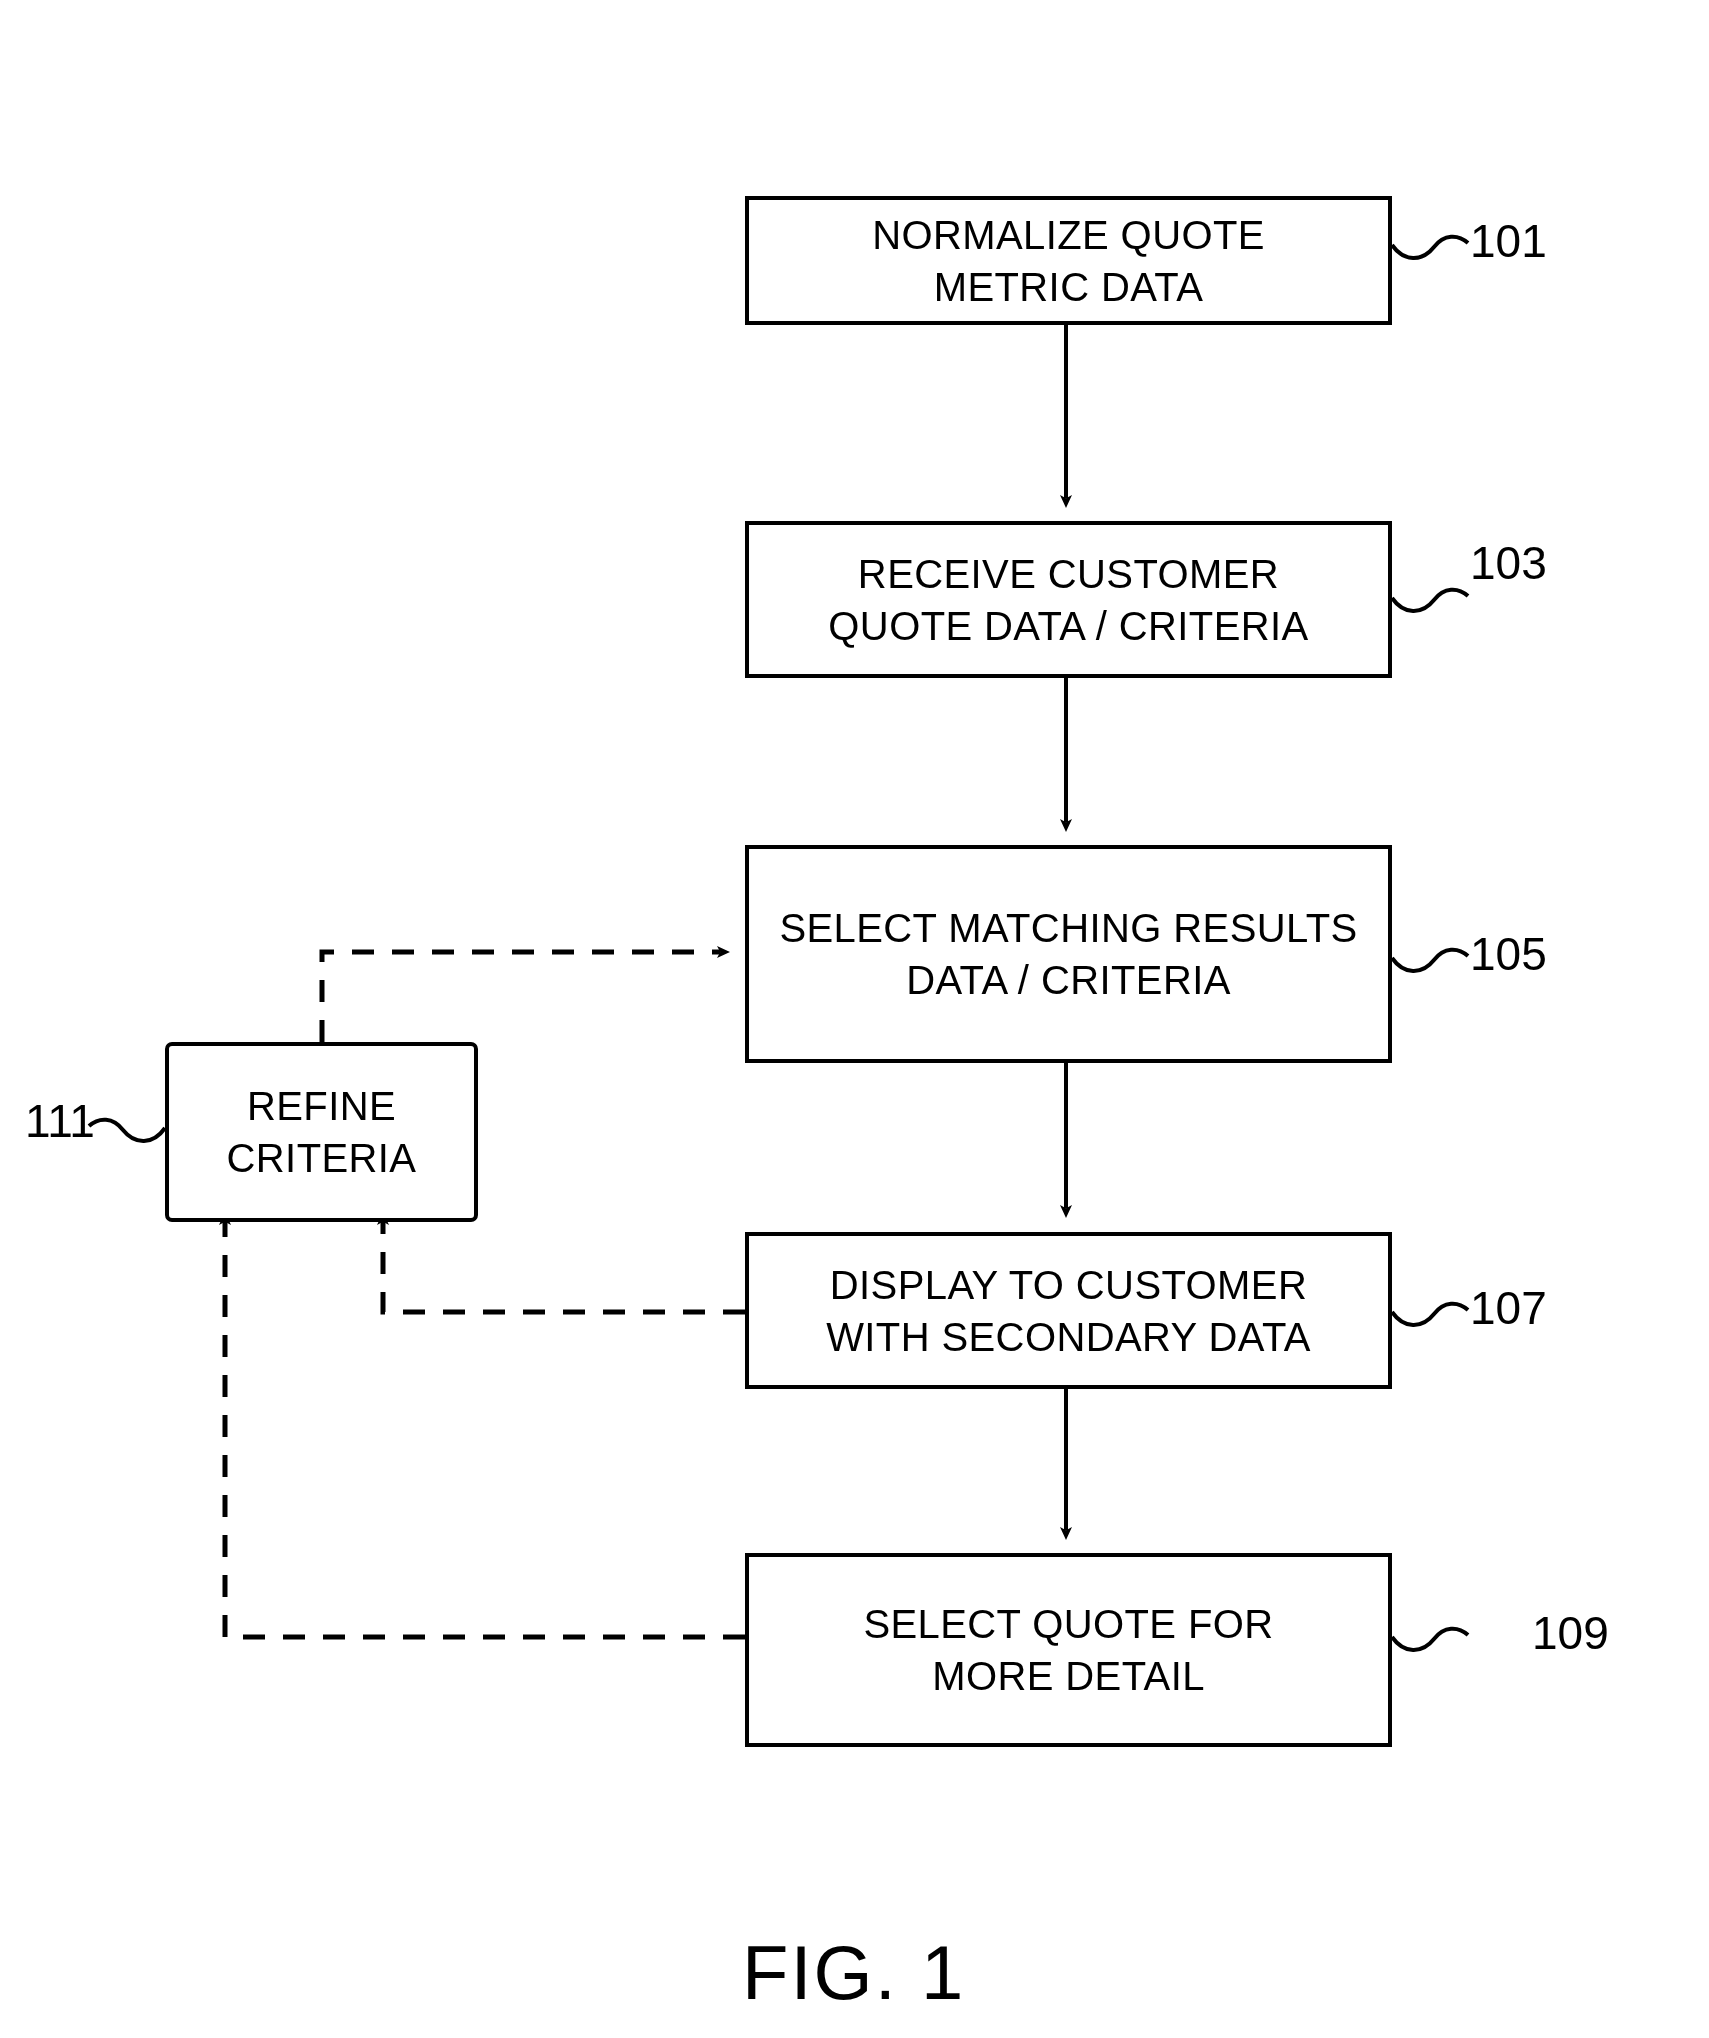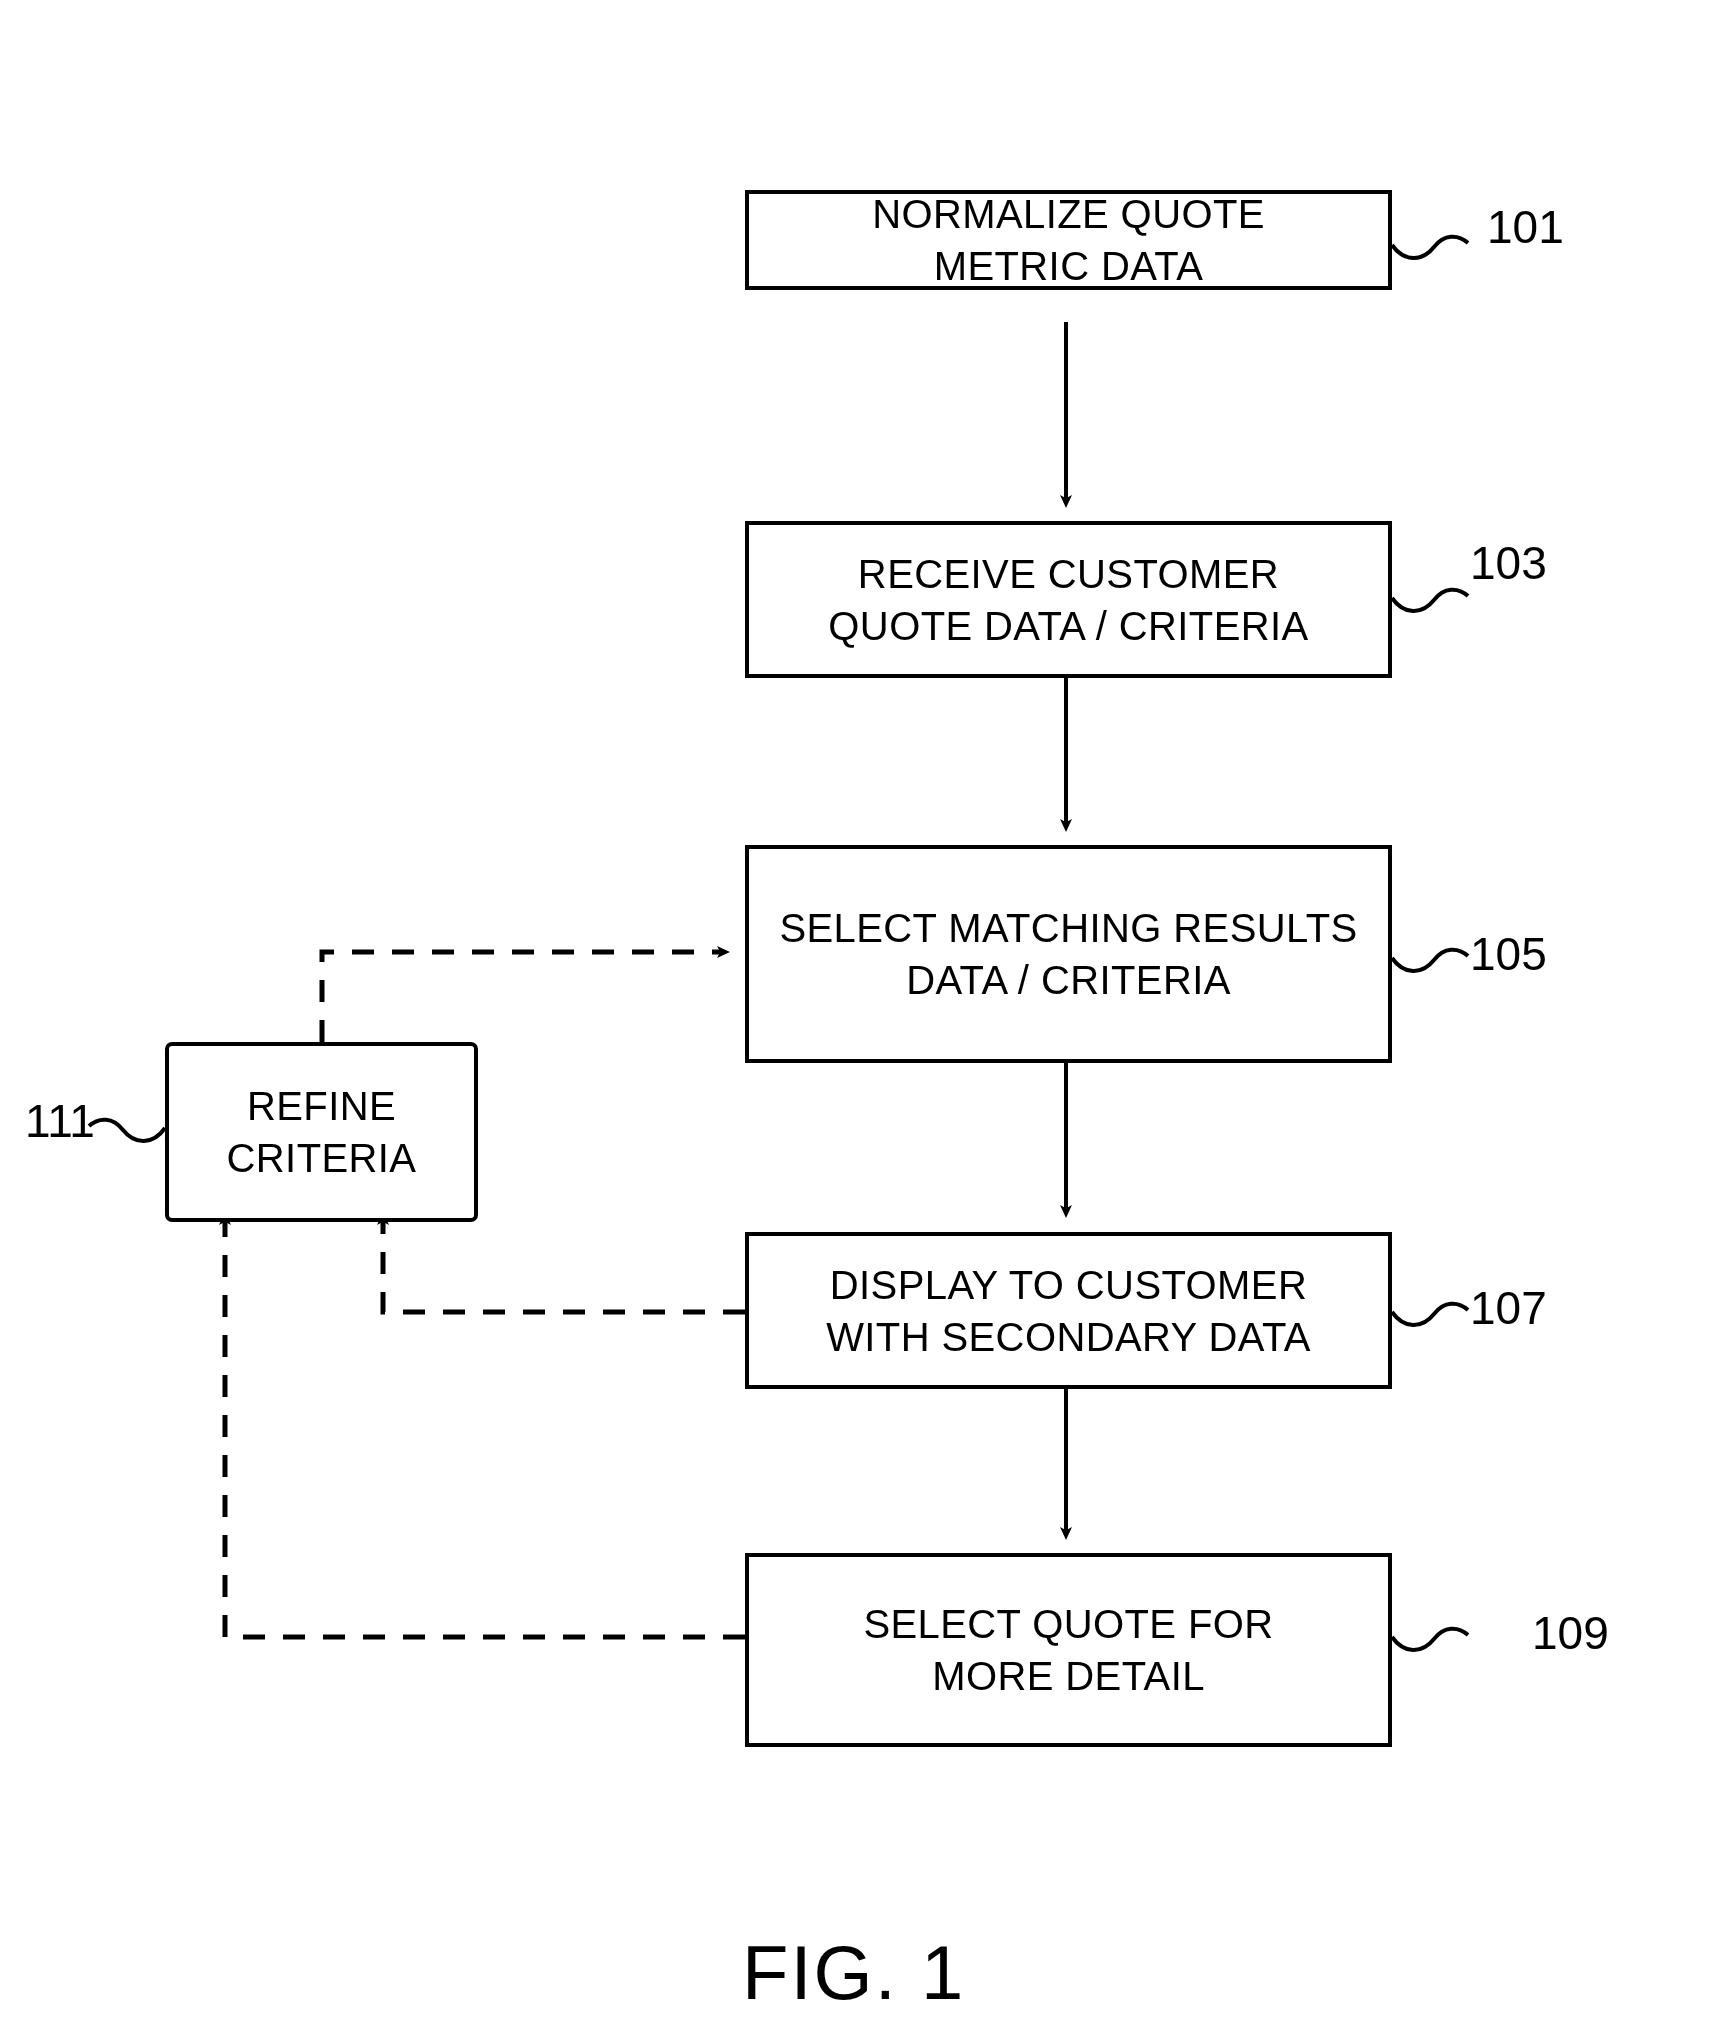--- a/index.html
+++ b/index.html
@@ -113,21 +113,21 @@
       <path d="M1392,1312 C1404,1329 1422,1329 1434,1314 C1444,1301 1458,1301 1468,1310" fill="none" stroke="#000000" stroke-width="4"></path>
     </g>
     <g>
       <path d="M1392,1637 C1404,1654 1422,1654 1434,1639 C1444,1626 1458,1626 1468,1635" fill="none" stroke="#000000" stroke-width="4"></path>
     </g>
     <g>
       <path d="M165,1128 C153,1145 135,1145 123,1130 C113,1117 99,1117 89,1126" fill="none" stroke="#000000" stroke-width="4"></path>
     </g>
   </svg>
 
-  <div class="node-box" style="left:745px; top:190px; width:647px; height:100px;">
+  <div class="node-box" style="left:745px; top:196px; width:647px; height:129px;">
     <span class="node-line">NORMALIZE QUOTE</span>
     <span class="node-line">METRIC DATA</span>
   </div>
 
   <div class="node-box" style="left:745px; top:521px; width:647px; height:157px;">
     <span class="node-line">RECEIVE CUSTOMER</span>
     <span class="node-line">QUOTE DATA / CRITERIA</span>
   </div>
 
   <div class="node-box" style="left:745px; top:845px; width:647px; height:218px;">
@@ -143,21 +143,21 @@
   <div class="node-box" style="left:745px; top:1232px; width:647px; height:157px;">
     <span class="node-line">DISPLAY TO CUSTOMER</span>
     <span class="node-line">WITH SECONDARY DATA</span>
   </div>
 
   <div class="node-box" style="left:745px; top:1553px; width:647px; height:194px;">
     <span class="node-line">SELECT QUOTE FOR</span>
     <span class="node-line">MORE DETAIL</span>
   </div>
 
-  <div class="ref-num" style="left:1470px; top:204px;margin-left:17px;">101</div>
+  <div class="ref-num" style="left:1470px; top:218px;">101</div>
 
   <div class="ref-num" style="left:1470px; top:540px;">103</div>
 
   <div class="ref-num" style="left:1470px; top:931px;">105</div>
 
   <div class="ref-num" style="left:1470px; top:1285px;">107</div>
 
   <div class="ref-num" style="left:1532px; top:1610px;">109</div>
 
   <div class="ref-num" style="left:25px; top:1098px;">111</div>

